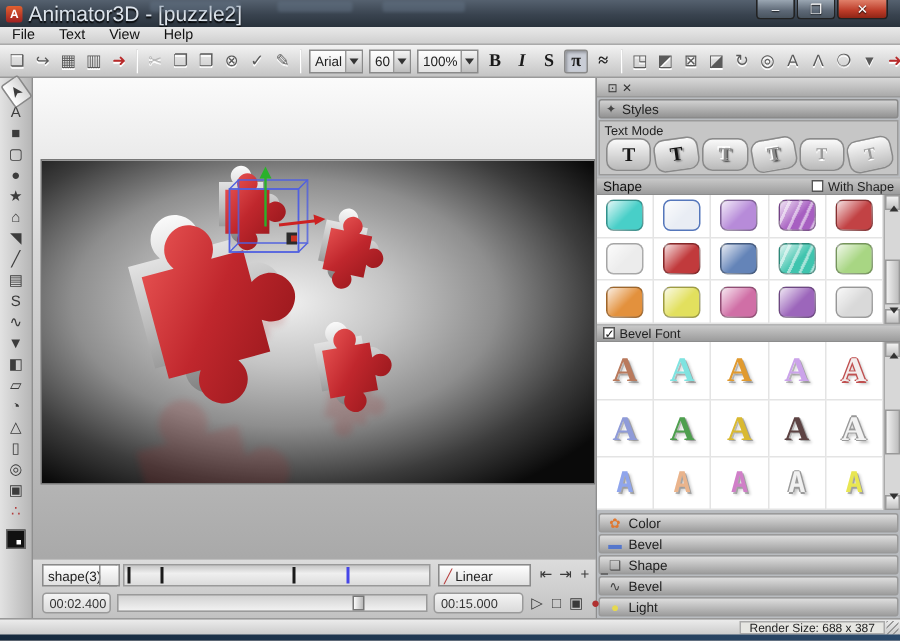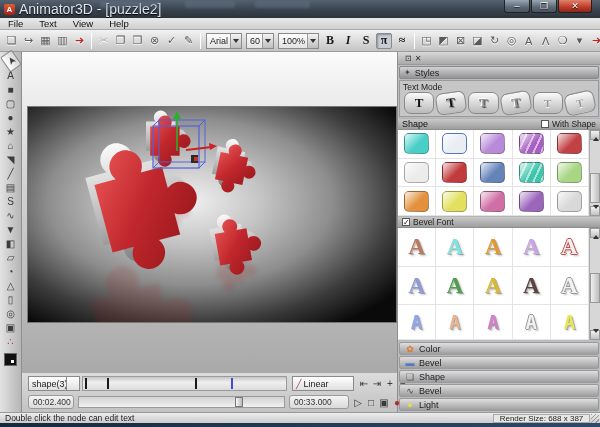--- a/index.html
+++ b/index.html
@@ -518,30 +518,29 @@
         </div>
     </div>
     <div class="trow trow2">
       <div class="timebox" style="left:6px;width:46px">
           <span>00:02.400</span>
         </div>
       <div class="sliderbar">
           <span class="sthumb" style="left: calc(78% - 4px);"></span>
         </div>
       <div class="timebox" style="left:267px;width:60px">
-          <span>00:33.000</span>
+          <span>00:15.000</span>
         </div>
       <div>
           <span class="tlbtn" style="left: 330px;">▷</span>
           <span class="tlbtn" style="left: 343px;">□</span>
           <span class="tlbtn" style="left: 356px;">▣</span>
           <span class="tlbtn" style="left: 369px; color: rgb(176, 48, 48);">●</span>
         </div>
     </div>
   </div>
 
   <div class="statusbar">
-    <span class="msg">Double click the node can edit text</span>
     <span class="rsbox">Render Size: 688 x 387</span>
     <span class="grip"></span>
   </div>
   <div class="taskstrip"></div>
 </div>
 
 </body></html>

